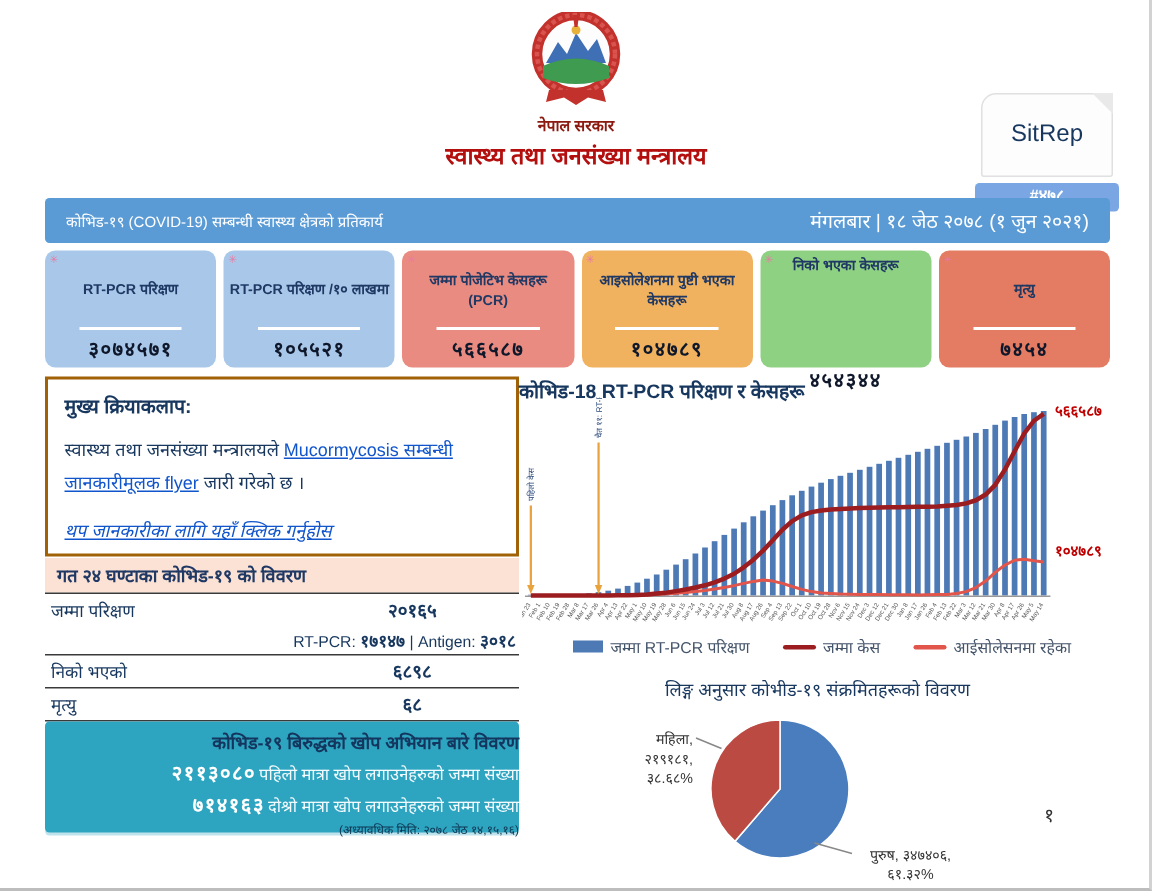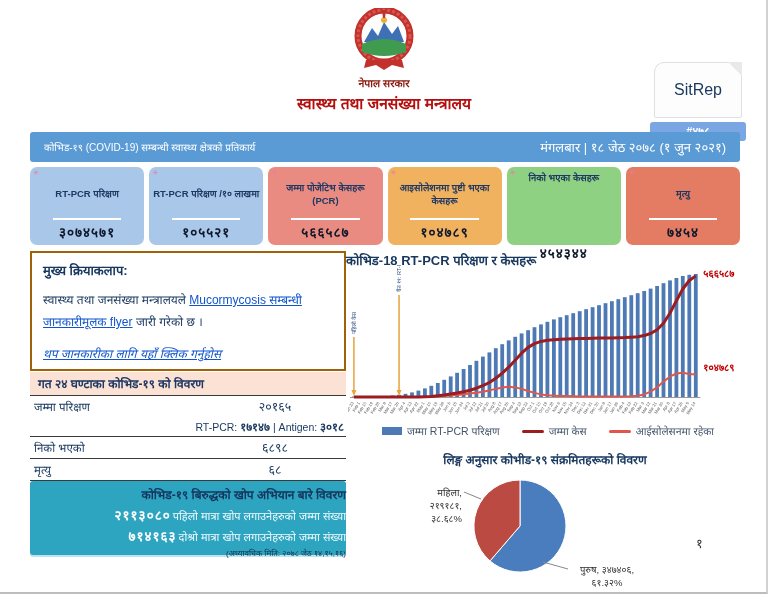--- a/index.html
+++ b/index.html
@@ -45,41 +45,41 @@
   .actbox a { color:#1155cc; text-decoration:underline; }
   .act-more { display:inline-block; margin-top:12px; font-size:12px; font-style:italic;
               color:#1155cc; text-decoration:underline; }
   .h24 { position:absolute; left:30px; top:372px; width:316px; }
   .h24-title { background:#fbe2d4; color:#1f3864; font-weight:bold; font-size:12px;
                padding:3px 8px; }
   .h24 table { width:100%; border-collapse:collapse; }
   .h24 td { font-size:11.5px; color:#17375e; padding:2px 4px; }
   .h24 tr.main { border-top:1px solid #3a3a3a; }
   .h24 tr.last { border-bottom:1px solid #3a3a3a; }
-  .h24 .val { text-align:center; font-weight:normal; font-size:12.5px; width:45%; }
+  .h24 .val { text-align:center; font-weight:bold; font-size:12.5px; width:45%; }
   .h24 .sub { text-align:right; font-size:10.5px; padding-right:2px; }
   .h24 .sub b { font-size:11.5px; }
   .vax { position:absolute; left:30px; top:481px; width:316px; height:74px; background:#2ea5c0;
          border-radius:3px; text-align:right; padding-top:5px;
          box-shadow:0 2px 0 #bfe3ec; }
   .vax .vt { font-size:12px; font-weight:bold; color:#14365e; }
   .vax .vline { margin-top:3px; font-size:11px; color:#f4fbff; }
   .vax .vline b { font-size:13.5px; letter-spacing:1px; margin-right:2px; color:#ffffff; }
   .vax .vnote { margin-top:2px; font-size:8px; color:#0c3350; }
   
   .chart-title { position:absolute; left:346px; top:251px; font-size:13px; font-weight:bold;
                  color:#17375e; }
   #combo { position:absolute; left:348px; top:265px; }
   .legend { position:absolute; left:352px; top:424px; width:392px; display:flex;
             justify-content:center; gap:22px; }
   .legend .li { display:flex; align-items:center; gap:5px; font-size:10.5px; color:#44546a; }
   .legend .sw-bar { width:20px; height:8px; }
   .legend .sw-line { width:22px; height:3px; border-radius:2px; }
   .pie-title { position:absolute; left:380px; top:451px; width:330px; text-align:center;
-               font-size:12px; font-weight:bold; color:#17375e; }
+               font-size:12px; font-weight:normal; color:#17375e; }
   #pie { position:absolute; left:352px; top:466px; }
   .pagenum { position:absolute; left:696px; top:534px; font-size:13px; color:#333; }
 </style>
 </head>
 <body>
 
 <div class="page">
 
   <svg class="emblem" width="64" height="66" viewBox="0 0 64 66">
     <ellipse cx="32" cy="28" rx="26" ry="26" fill="none" stroke="#c2312b" stroke-width="7"></ellipse>

